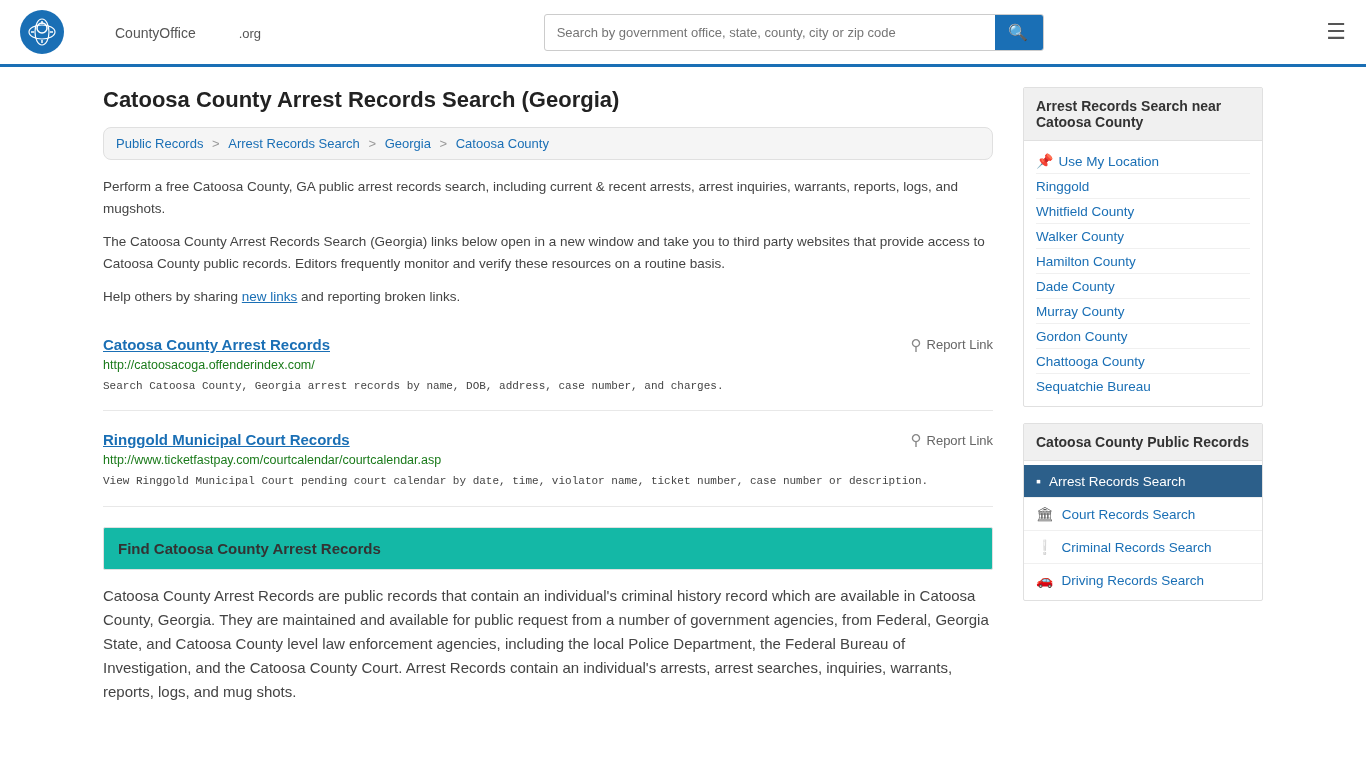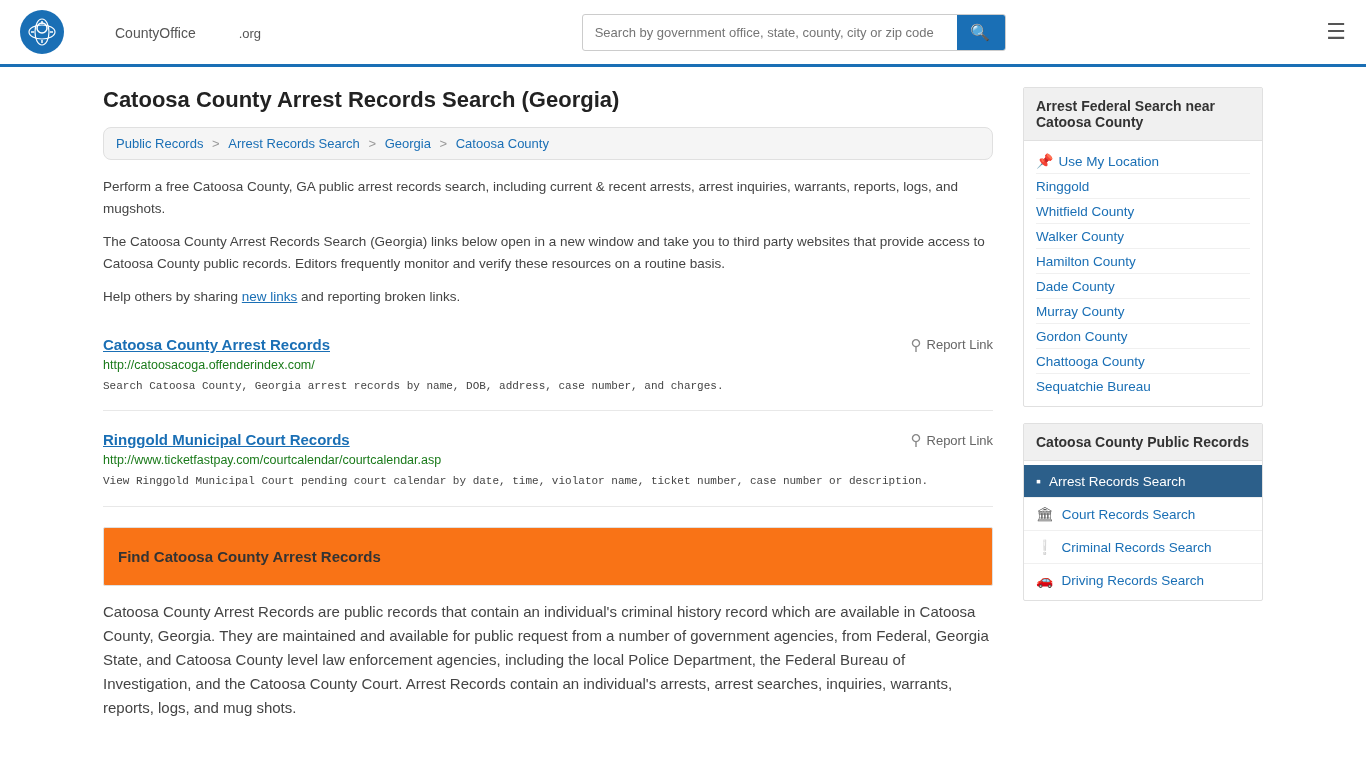--- a/index.html
+++ b/index.html
@@ -27,21 +27,21 @@
       color: #fff; font-size: 18px; font-weight: bold;
     }
     #logo-text { font-size: 18px; color: #1a6fb5; font-weight: bold; }
     #logo-text span { color: #555; font-weight: normal; font-size: 14px; margin-left: 43px; }
     #search-bar {
       display: flex;
       align-items: center;
       border: 1px solid #ccc;
       border-radius: 3px;
       overflow: hidden;
-      width: 424px;
+      width: 500px;
     }
     #search-bar input {
       border: none; outline: none;
       padding: 8px 12px;
       font-size: 13px;
       width: 100%;
       color: #555;
     }
     #search-btn {
       background: #1a6fb5;
@@ -133,23 +133,23 @@
     }
     .record-desc {
       font-size: 11px;
       color: #444;
       line-height: 1.5;
       font-family: Liberation Mono, monospace;
     }
 
     
     #find-section {
-      background: #f97316;
+      background: #14b8a6;
       border: 1px solid #e0e0e0;
-      padding: 20px 14px;
+      padding: 12px 14px;
       margin: 20px 0 14px 0;
       border-radius: 2px;
     }
     #find-section h2 {
       font-size: 15px;
       font-weight: bold;
       color: #333;
     }
 
     .info-para {
@@ -313,21 +313,21 @@
     <div id="find-section">
       <h2>Find Catoosa County Arrest Records</h2>
     </div>
     <p class="info-para">Catoosa County Arrest Records are public records that contain an individual's criminal history record which are available in Catoosa County, Georgia. They are maintained and available for public request from a number of government agencies, from Federal, Georgia State, and Catoosa County level law enforcement agencies, including the local Police Department, the Federal Bureau of Investigation, and the Catoosa County Court. Arrest Records contain an individual's arrests, arrest searches, inquiries, warrants, reports, logs, and mug shots.</p>
 
   </div>
 
   <div id="sidebar">
 
     <div id="sidebar-nearby">
-      <h3>Arrest Federal Search near Catoosa County</h3>
+      <h3>Arrest Records Search near Catoosa County</h3>
       <ul>
         <li>
           <a href="#">
             <span class="location-pin">📌</span><span>Use My Location</span>
           </a>
         </li>
         <li><a href="#">Ringgold</a></li>
         <li><a href="#">Whitfield County</a></li>
         <li><a href="#">Walker County</a></li>
         <li><a href="#">Hamilton County</a></li>

